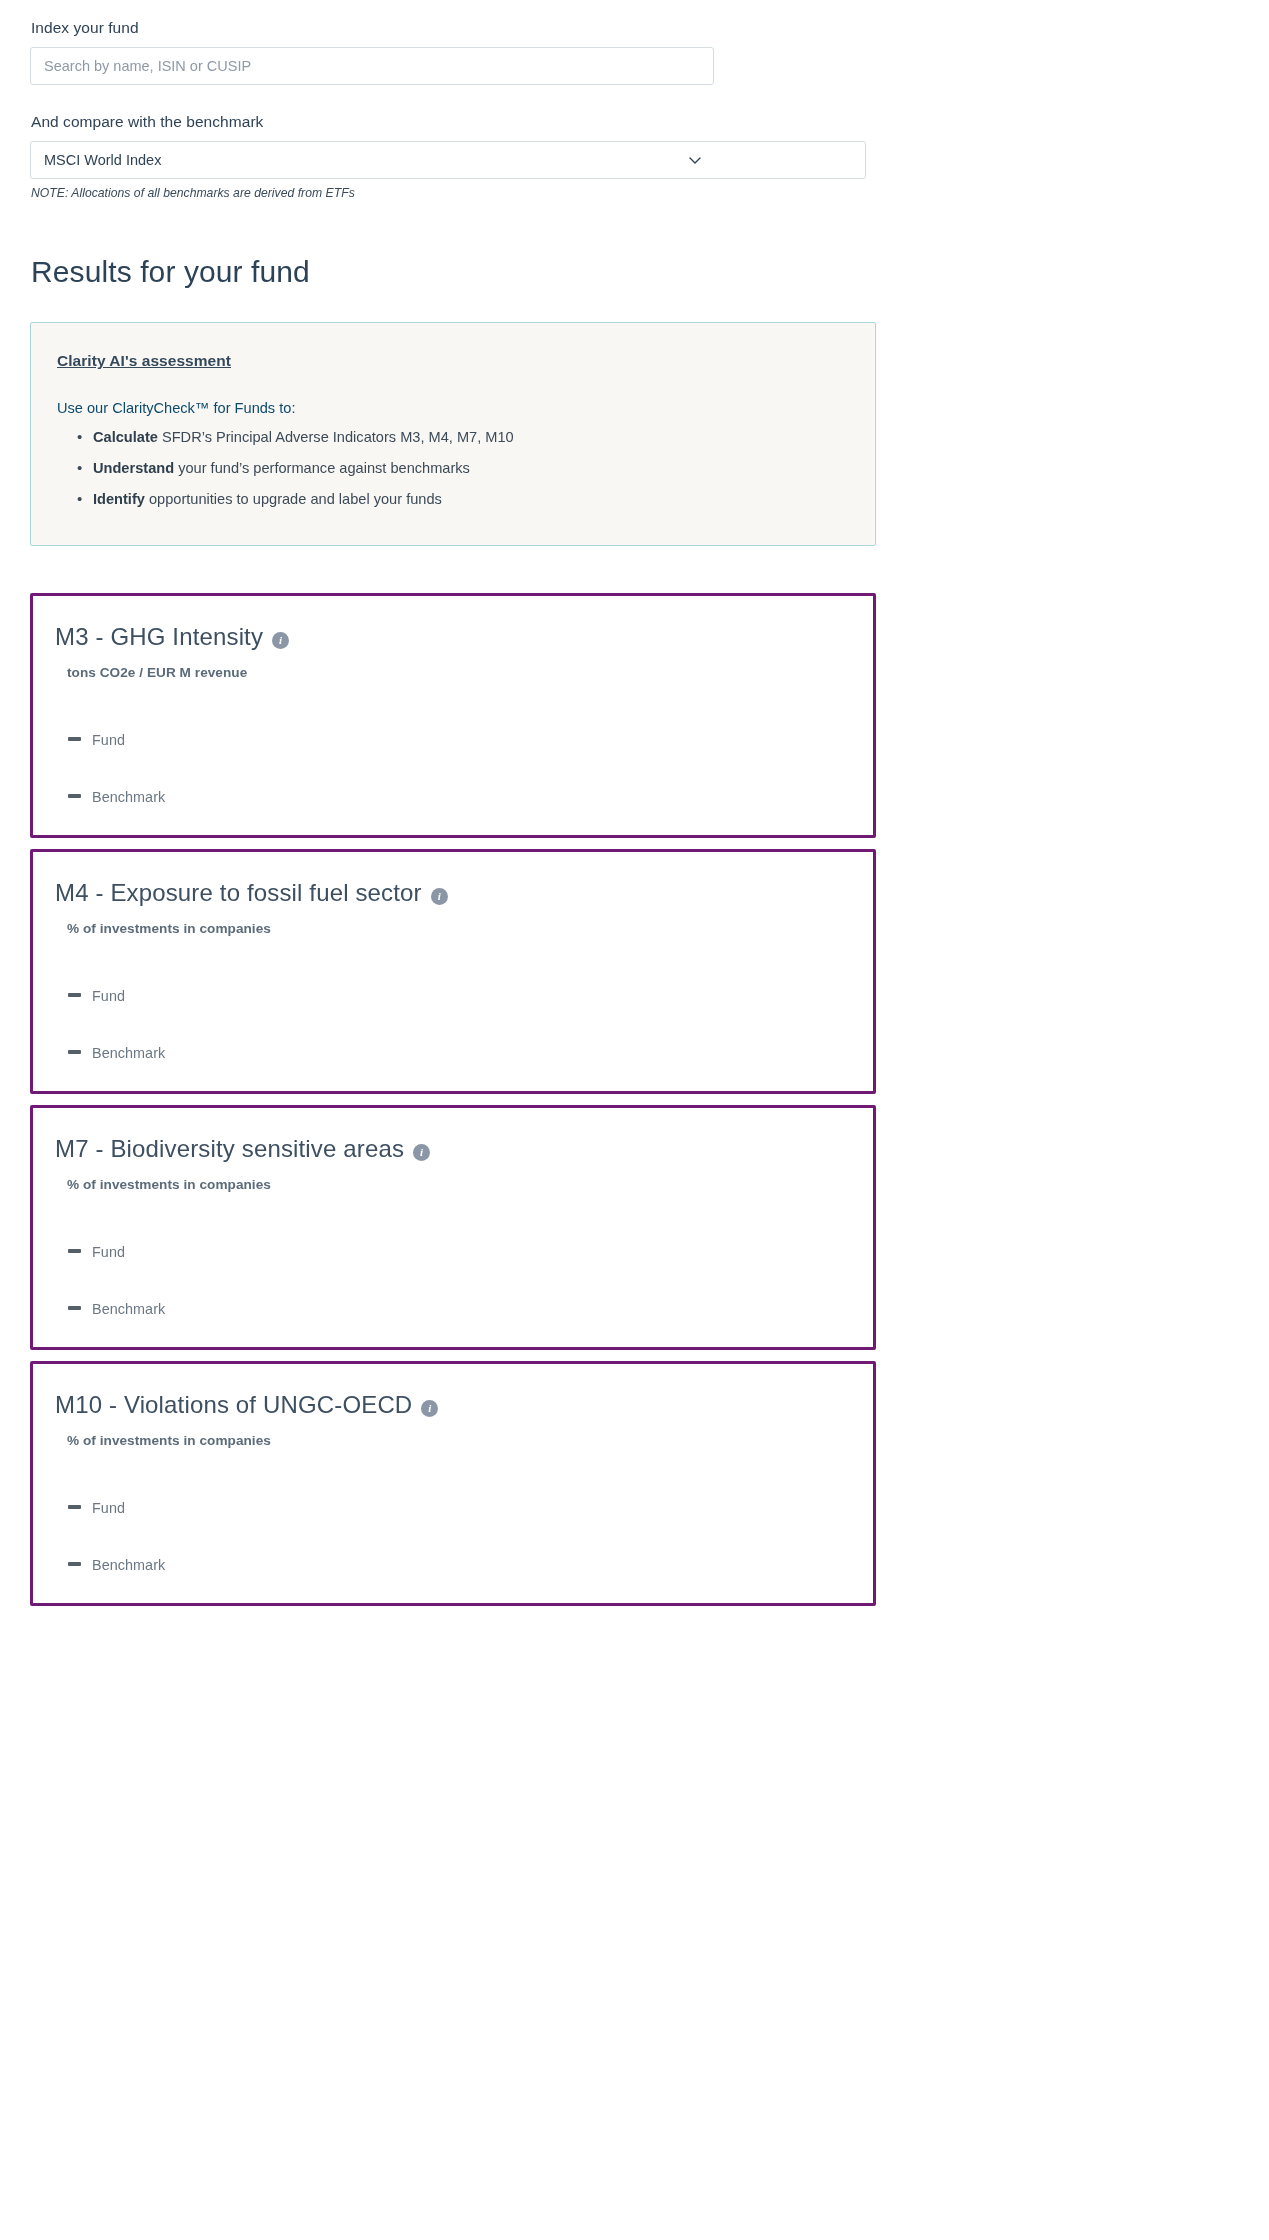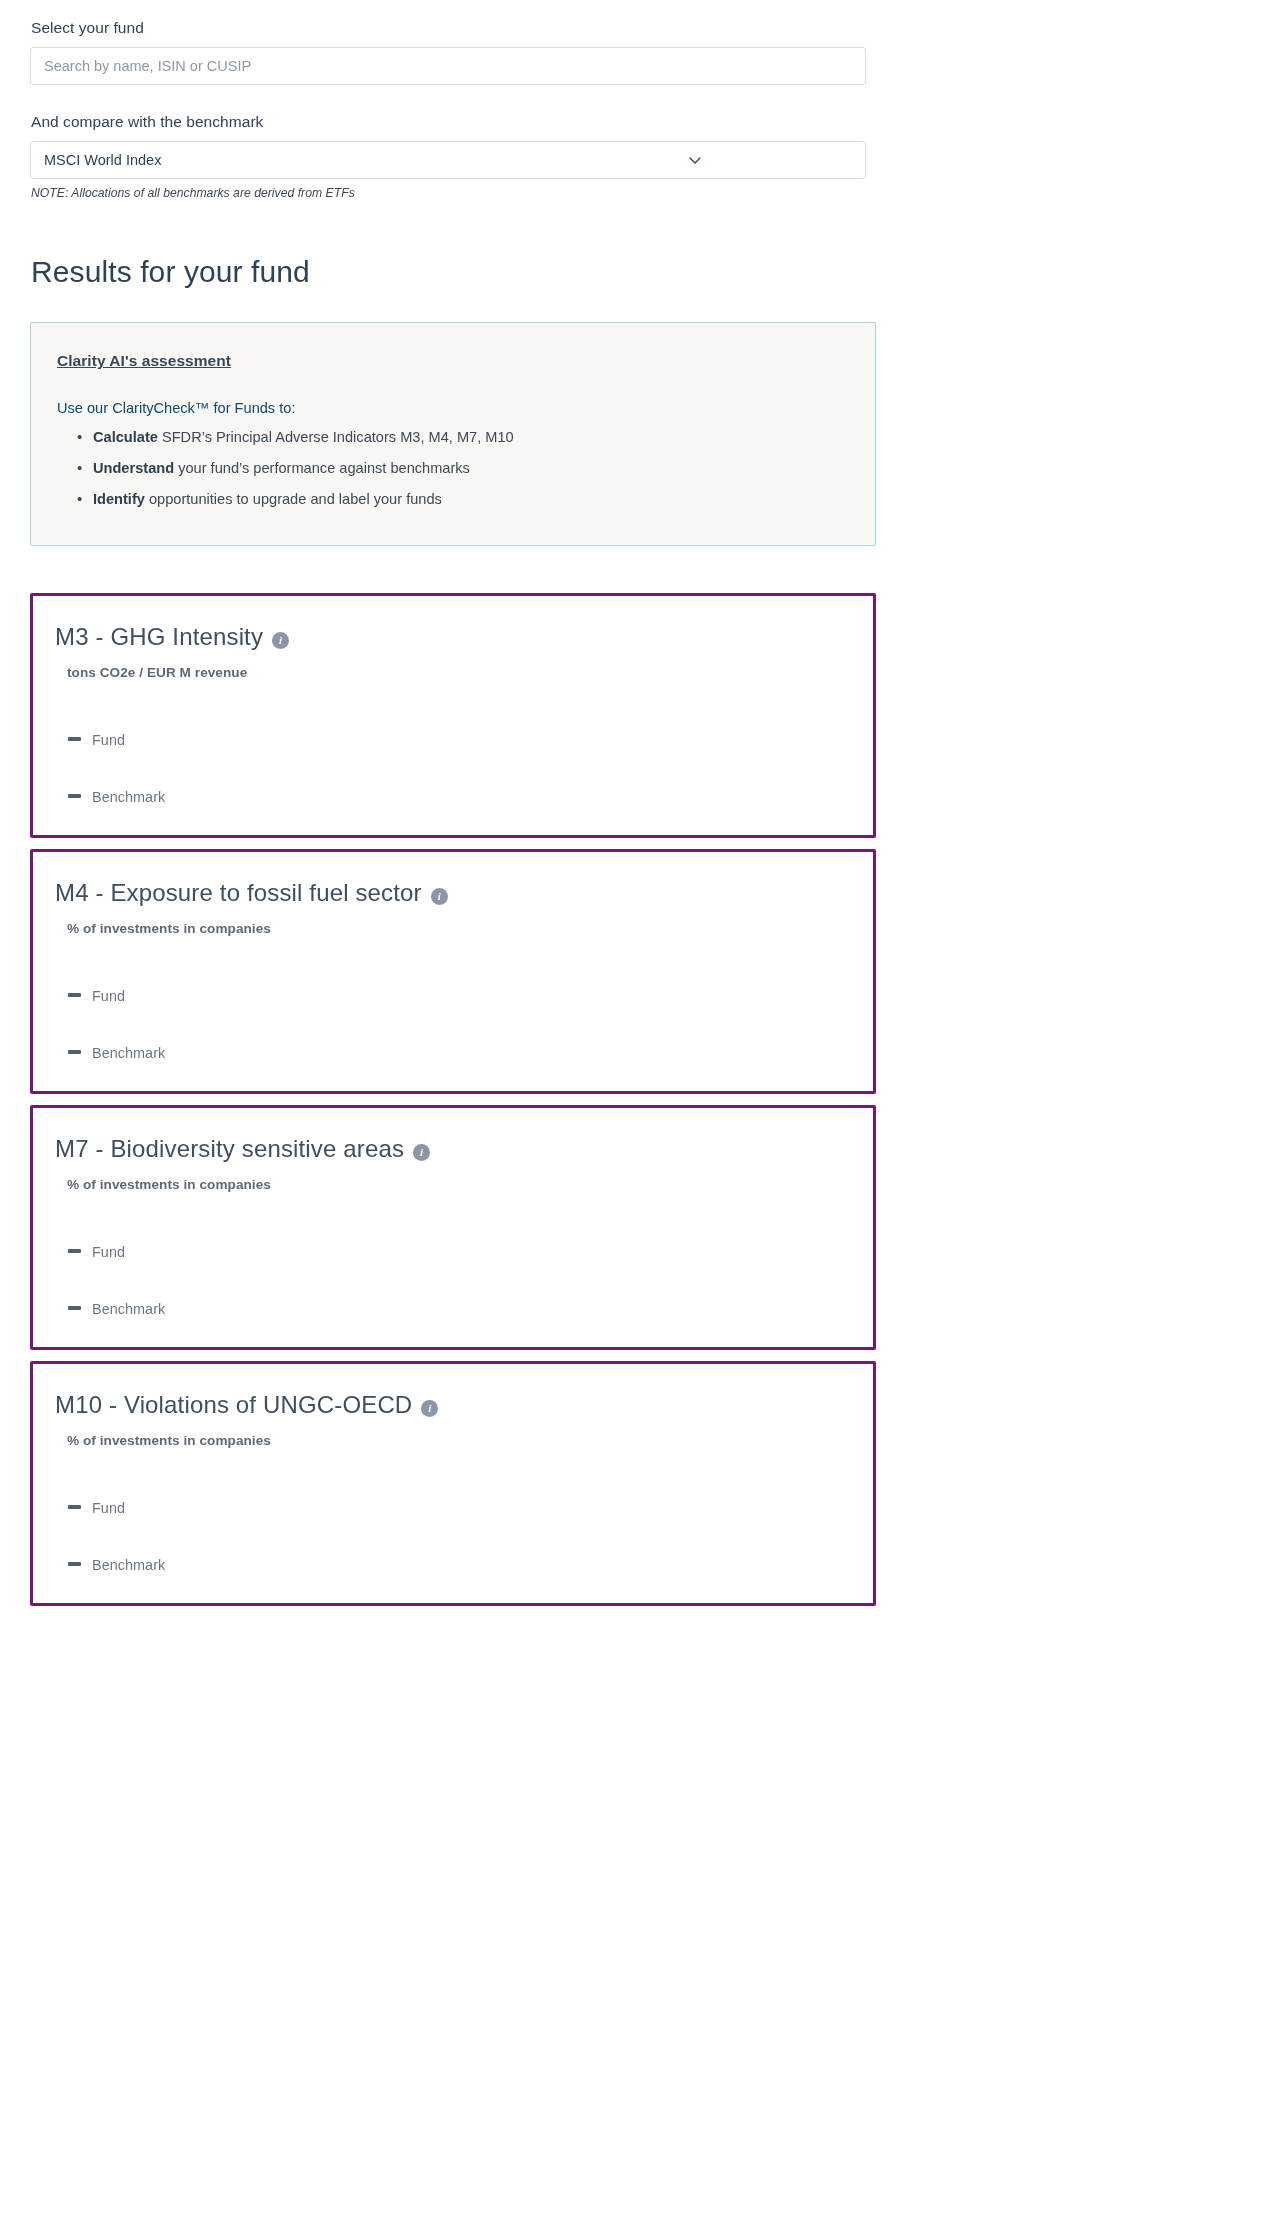--- a/index.html
+++ b/index.html
@@ -32,21 +32,21 @@
     color: #2f4356;
     font-weight: 400;
     line-height: 1.3;
     margin: 0 0 9px 1px;
     letter-spacing: 0.05px;
   }
   .field-label.second { margin-top: 27px; }
 
   .text-input {
     display: block;
-    width: 836px;
+    width: 684px;
     height: 38px;
     border: 1px solid #d6dce3;
     border-radius: 3px;
     background: #ffffff;
     padding: 0 13px;
     font-family: "Liberation Sans", sans-serif;
     font-size: 14.5px;
     color: #2f4356;
     outline: none;
   }
@@ -230,21 +230,21 @@
     letter-spacing: 0.05px;
   }
 </style>
 </head>
 <body>
 
 <div class="page">
 
   <div class="form-area">
 
-    <div class="field-label">Select your fund</div>
+    <div class="field-label">Index your fund</div>
 
     <input class="text-input" type="text" placeholder="Search by name, ISIN or CUSIP" style="">
 
     <div class="field-label second">And compare with the benchmark</div>
 
     <div class="select-wrap">
       <div class="select-box">
         <span>MSCI World Index</span>
       </div>
       <span class="chevron">

